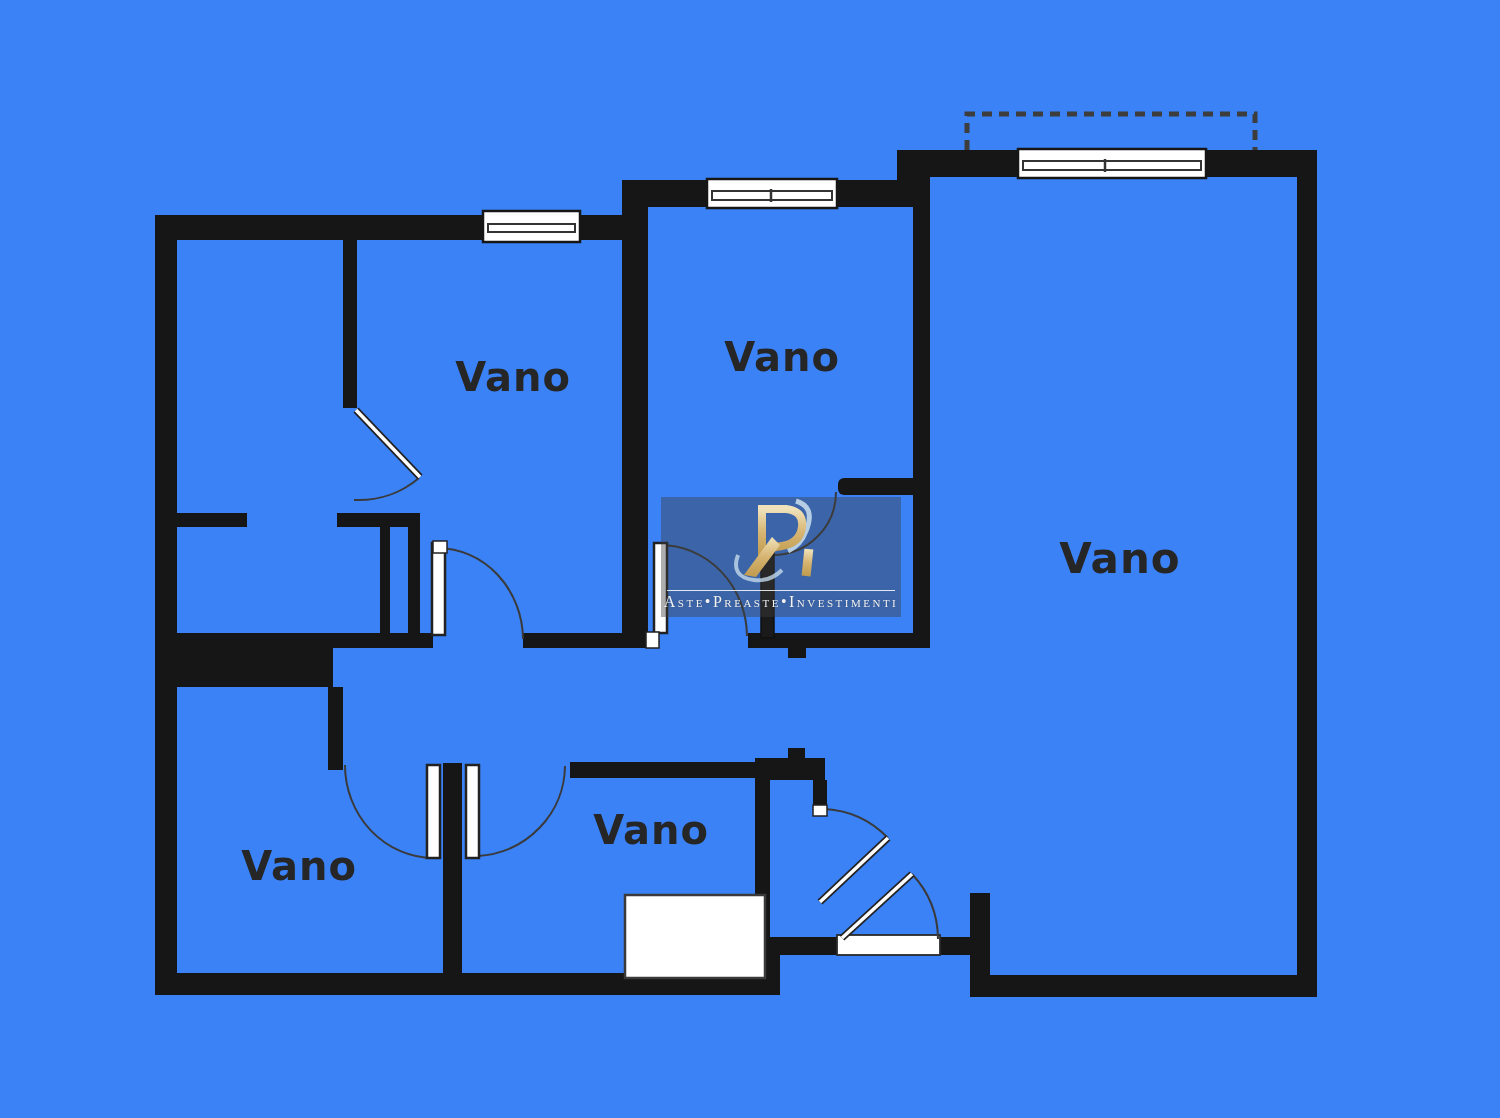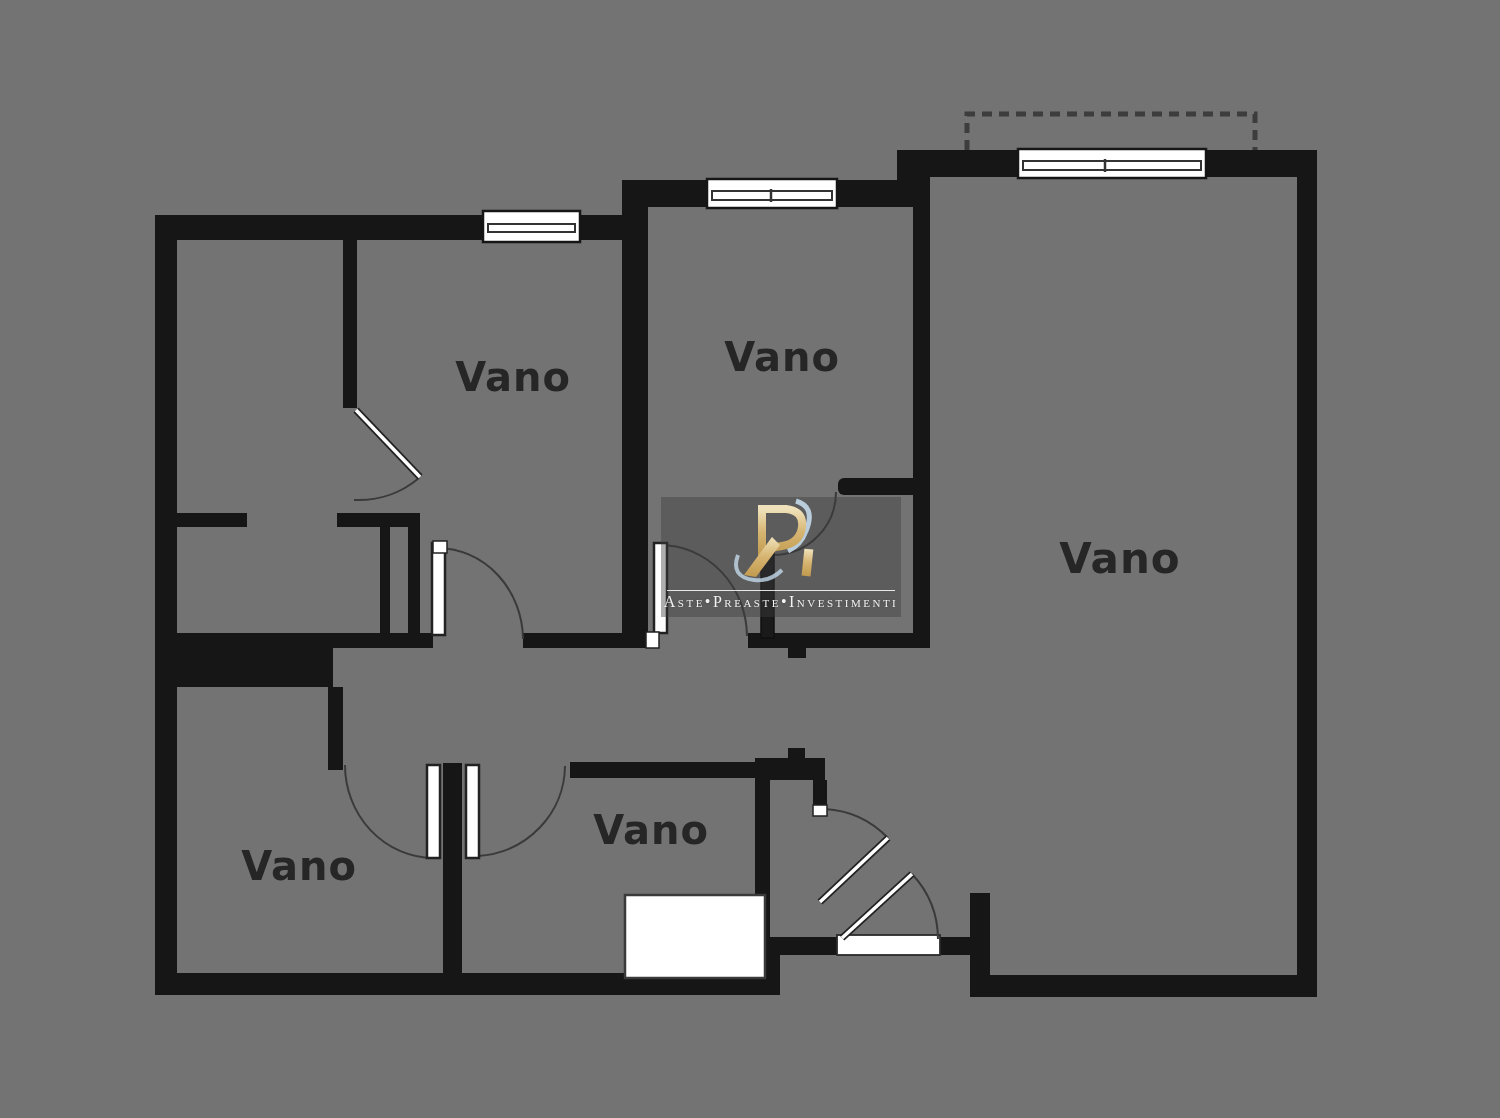--- a/index.html
+++ b/index.html
@@ -1,19 +1,19 @@
 <!DOCTYPE html>
 <html><head>
 <meta charset="utf-8">
 <style>
   html,body{margin:0;padding:0;background:#ffffff;}
   #canvas{
     position:relative;
     width:1500px;height:1118px;
-    background:#737373;
+    background:#3b82f6;
     overflow:hidden;
     font-family:"DejaVu Sans", sans-serif;
   }
   #plan-svg{position:absolute;left:0;top:0;}
   .room-label{
     position:absolute;
     transform:translate(-50%,-50%);
     font-family:"DejaVu Sans", sans-serif;
     font-weight:bold;
     color:#262626;

